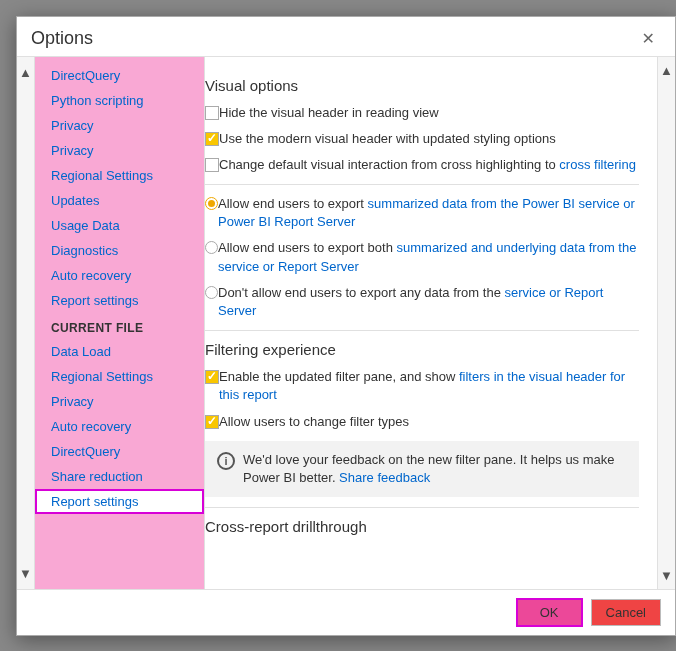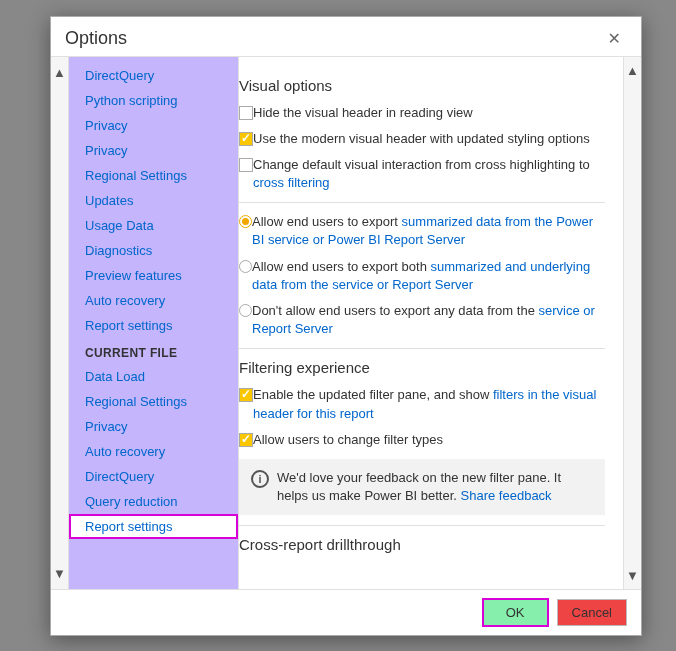--- a/index.html
+++ b/index.html
@@ -7,21 +7,21 @@
       background: #888;
       display: flex;
       align-items: center;
       justify-content: center;
       width: 676px;
       height: 651px;
       font-family: 'Segoe UI', Arial, sans-serif;
       font-size: 13px;
     }
     .dialog {
-      width: 592px;
+      width: 660px;
       height: 620px;
       background: #fff;
       border: 1px solid #aaa;
       box-shadow: 0 4px 20px rgba(0,0,0,0.4);
       display: flex;
       flex-direction: column;
       margin-left: 16px;
     }
     .dialog-titlebar {
       display: flex;
@@ -46,21 +46,21 @@
     .dialog-body {
       display: flex;
       flex: 1;
       overflow: hidden;
       border-top: 1px solid #e0e0e0;
     }
     
     .sidebar {
       width: 170px;
       min-width: 170px;
-      background: #c4b5fd;
+      background: #f9a8d4;
       border-right: 1px solid #e0e0e0;
       overflow: hidden;
       display: flex;
       flex-direction: column;
     }
     .sidebar-scroll {
       flex: 1;
       overflow-y: auto;
       padding: 6px 0;
     }
@@ -258,21 +258,21 @@
     
     .dialog-footer {
       display: flex;
       justify-content: flex-end;
       align-items: center;
       padding: 8px 14px;
       border-top: 1px solid #e0e0e0;
       gap: 8px;
     }
     .btn-ok {
-      background: #86efac;
+      background: #ec4899;
       border: 2px solid #d700d7;
       padding: 5px 22px;
       font-size: 13px;
       cursor: pointer;
       color: #333;
       font-weight: 400;
     }
     .btn-cancel {
       background: #ef4444;
       border: 1px solid #bbb;
@@ -303,31 +303,30 @@
         <div class="sidebar-scroll">
 
           <div class="sidebar-item">DirectQuery</div>
           <div class="sidebar-item">Python scripting</div>
           <div class="sidebar-item">Privacy</div>
           <div class="sidebar-item">Privacy</div>
           <div class="sidebar-item">Regional Settings</div>
           <div class="sidebar-item">Updates</div>
           <div class="sidebar-item">Usage Data</div>
           <div class="sidebar-item">Diagnostics</div>
-          <div class="sidebar-item">Preview features</div>
           <div class="sidebar-item">Auto recovery</div>
           <div class="sidebar-item">Report settings</div>
 
           <div class="sidebar-section-header">CURRENT FILE</div>
           <div class="sidebar-item">Data Load</div>
           <div class="sidebar-item">Regional Settings</div>
           <div class="sidebar-item">Privacy</div>
           <div class="sidebar-item">Auto recovery</div>
           <div class="sidebar-item">DirectQuery</div>
-          <div class="sidebar-item">Query reduction</div>
+          <div class="sidebar-item">Share reduction</div>
           <div class="sidebar-item selected">Report settings</div>
         </div>
       </div>
     </div>
 
     <div class="content">
       <div class="content-main">
 
         <div>
           <div class="section-title">Visual options</div>

